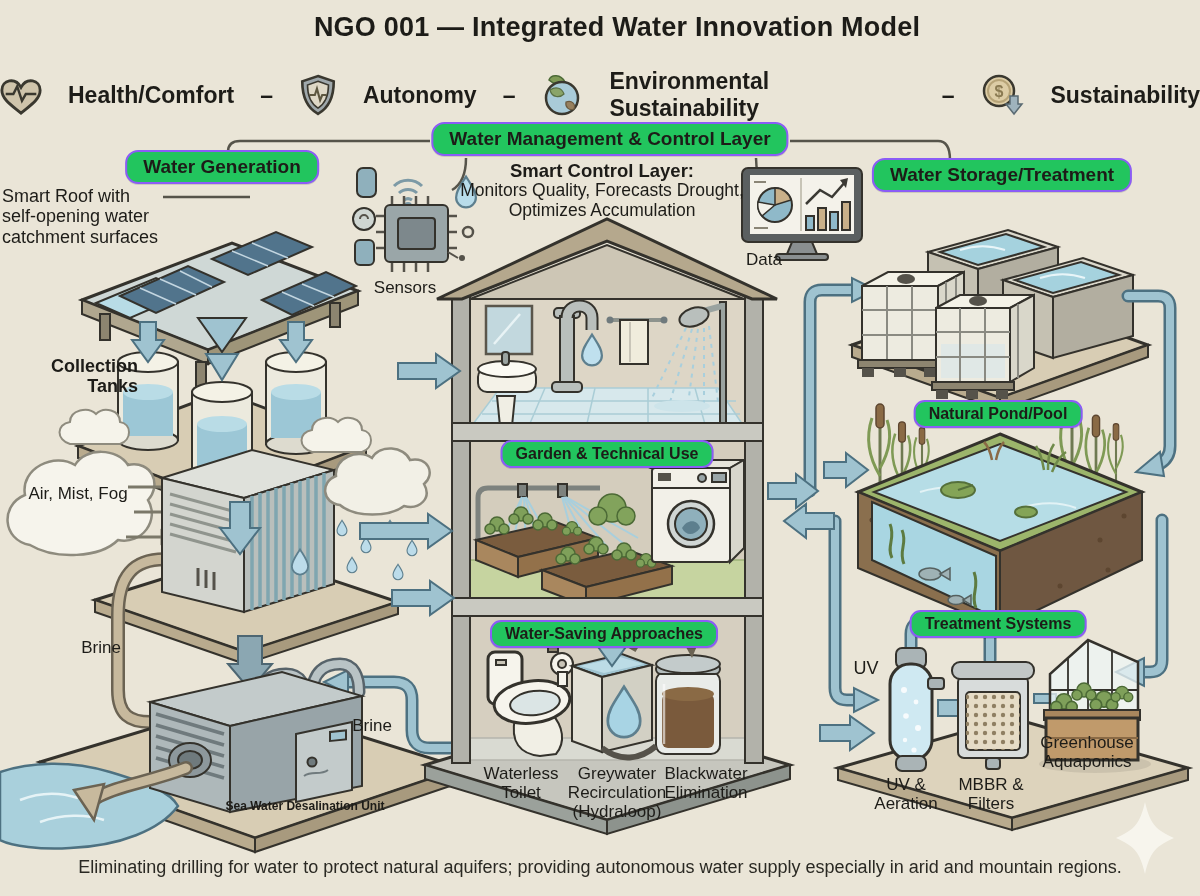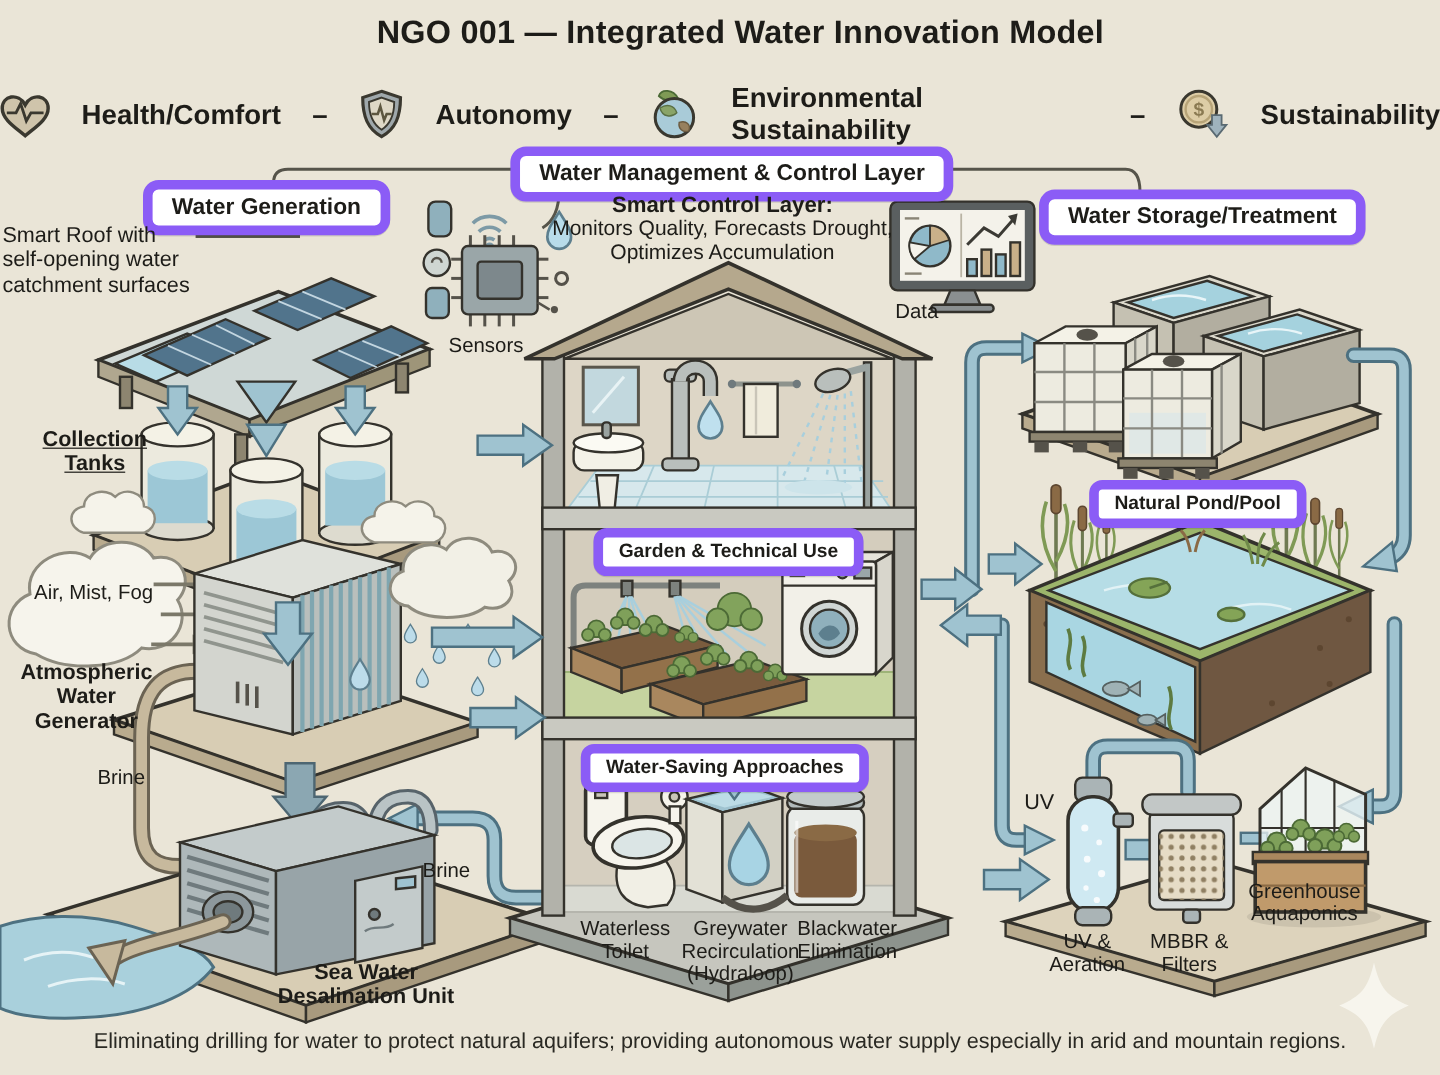--- a/index.html
+++ b/index.html
@@ -18,29 +18,29 @@
   .ti{fill:none;stroke:#c7b99d;stroke-width:9;stroke-linecap:round;}
   .stem{stroke:#6f7a52;stroke-width:3;}
   .leaf{fill:none;stroke:#7f9a55;stroke-width:3;}
   .spray{fill:none;stroke:#a8cfdd;stroke-width:2;}
 
   .page-title{position:absolute;top:12px;left:17px;width:100%;text-align:center;
               font-size:27px;font-weight:bold;letter-spacing:.2px;}
   .values-row{position:absolute;top:68px;left:0;width:100%;display:flex;justify-content:center;
               align-items:center;gap:26px;font-size:23px;font-weight:bold;}
   .values-row .vicon{display:flex;align-items:center;}
-  .pill{position:absolute;transform:translateX(-50%);background:#ffffff;border:8px solid #8b5cf6;
+  .pill{position:absolute;transform:translateX(-50%);background:#22c55e;border:2px solid #8b5cf6;
         border-radius:11px;padding:3px 13px;font-weight:bold;white-space:nowrap;text-align:center;
         font-size:16px;box-shadow:0 1px 0 rgba(0,0,0,.12);}
   .pill.hdr{font-size:19px;border-radius:13px;padding:4px 16px;}
   .lbl{position:absolute;font-size:17px;line-height:1.13;text-align:center;
        transform:translateX(-50%);}
   .lbl.bold{font-weight:bold;}
   .lbl.left{transform:none;text-align:left;}
-  .lbl.right{transform:none;text-decoration:underline;}
+  .lbl.right{transform:none;text-align:right;}
   .smart-control{position:absolute;left:602px;top:160px;width:310px;transform:translateX(-50%);
                  text-align:center;font-size:17.5px;line-height:1.14;}
   .smart-control .sc-title{font-weight:bold;font-size:18.5px;}
   .footer{position:absolute;top:857px;left:0;width:100%;text-align:center;font-size:18px;color:#2a2923;}
 </style>
 </head>
 <body>
 
 <div id="canvas">
 
@@ -683,33 +683,33 @@
 <div class="smart-control">
   <div class="sc-title">Smart Control Layer:</div>
   <div>Monitors Quality, Forecasts Drought, Optimizes Accumulation</div>
 </div>
 <div class="lbl" style="left:405px;top:278px;">Sensors</div>
 <div class="lbl" style="left:764px;top:250px;">Data</div>
 
 <div class="lbl left" style="left:2px;top:186px;width:165px;font-size:18px;">Smart Roof with self-opening water catchment surfaces</div>
 <div class="lbl right bold" style="left:20px;top:356px;width:118px;font-size:18px;">Collection Tanks</div>
 <div class="lbl" style="left:78px;top:484px;width:110px;">Air, Mist, Fog</div>
-<div class="lbl bold" style="left:72px;top:550px;width:138px;font-size:18px;">Atmospheric Water Generator</div>
 <div class="lbl" style="left:101px;top:638px;">Brine</div>
-<div class="lbl bold" style="left:305px;top:800px;width:190px;font-size:18px;">Sea Water Desalination Unit</div>
+<div class="lbl bold" style="left:305px;top:800px;width:190px;font-size:12px;">Sea Water Desalination Unit</div>
 <div class="lbl" style="left:372px;top:716px;">Brine</div>
 
 <div class="pill" style="left:607px;top:440px;">Garden &amp; Technical Use</div>
 <div class="pill" style="left:604px;top:620px;">Water-Saving Approaches</div>
 
 <div class="lbl" style="left:521px;top:764px;width:100px;">Waterless Toilet</div>
 <div class="lbl" style="left:617px;top:764px;width:132px;">Greywater Recirculation (Hydraloop)</div>
 <div class="lbl" style="left:706px;top:764px;width:118px;">Blackwater Elimination</div>
 
 <div class="pill" style="left:998px;top:400px;">Natural Pond/Pool</div>
+<div class="pill" style="left:998px;top:610px;">Treatment Systems</div>
 <div class="lbl" style="left:866px;top:658px;font-size:18px;">UV</div>
 <div class="lbl" style="left:906px;top:775px;width:92px;">UV &amp; Aeration</div>
 <div class="lbl" style="left:991px;top:775px;width:90px;">MBBR &amp; Filters</div>
 <div class="lbl" style="left:1087px;top:733px;width:118px;">Greenhouse Aquaponics</div>
 
 <div class="footer">Eliminating drilling for water to protect natural aquifers; providing autonomous water supply especially in arid and mountain regions.</div>
 
 </div>
 
 </body></html>

